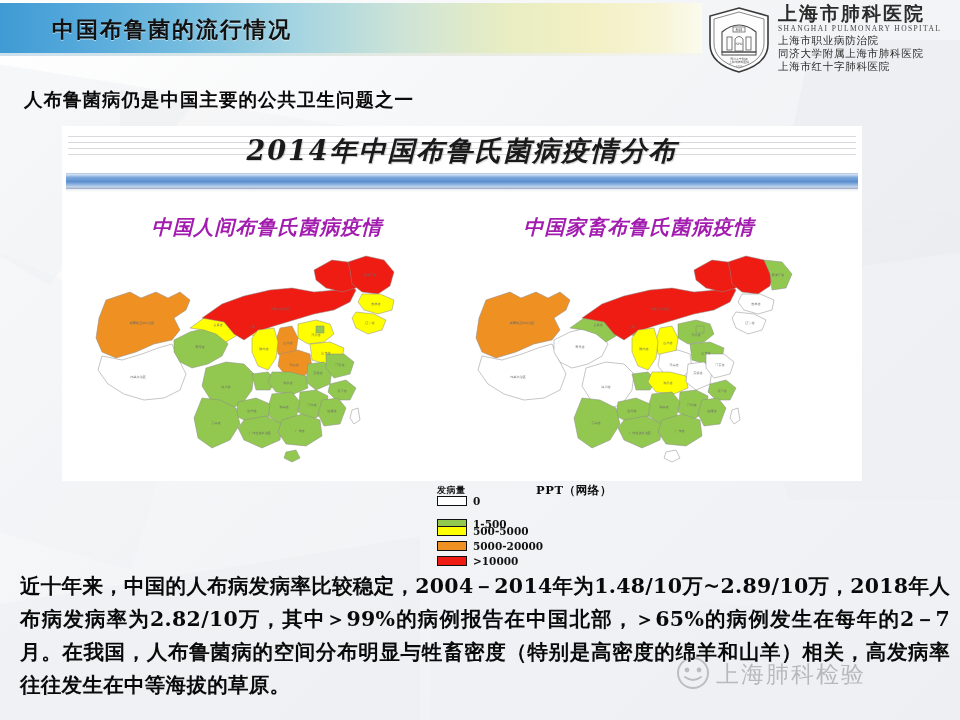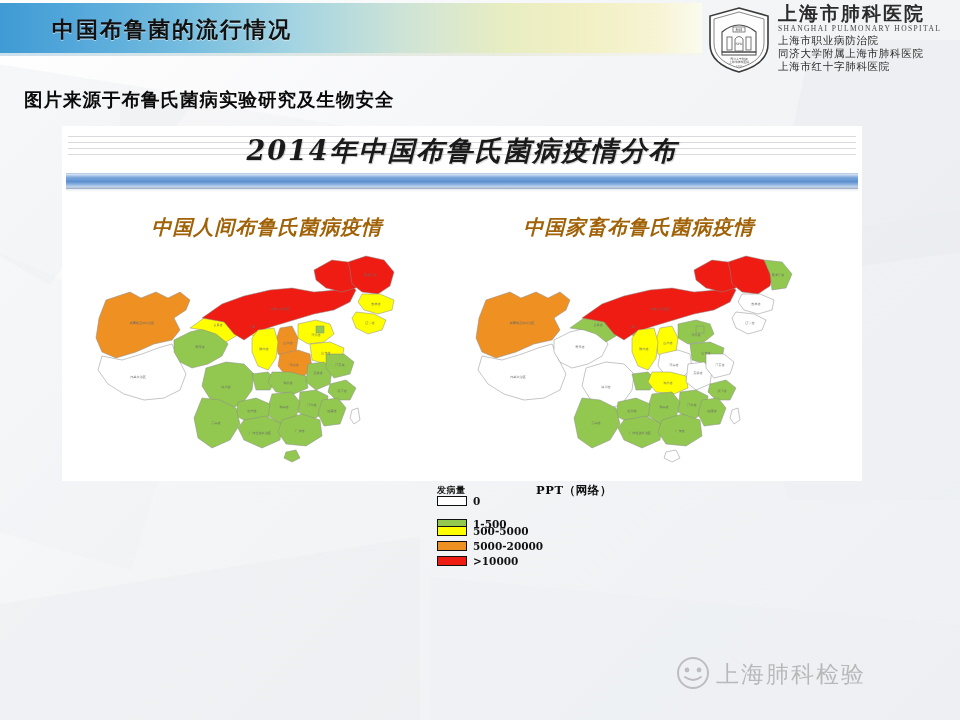--- a/index.html
+++ b/index.html
@@ -90,21 +90,21 @@
     position:absolute;left:4px;top:47px;width:792px;height:14px;
     background:linear-gradient(180deg,#dde8f5 0%,#7ba7da 25%,#5b8fd0 55%,#9dbde4 80%,#dde6f2 100%);
     border-top:1px solid #b9cde6;border-bottom:1px solid #aabfdc;
   }
   #figure-bluebar-shadow{
     position:absolute;left:4px;top:61px;width:792px;height:5px;
     background:linear-gradient(180deg,rgba(120,130,150,.28),rgba(255,255,255,0));
   }
   .map-caption{
     position:absolute;top:86px;height:30px;
-    font-size:20px;font-style:italic;font-weight:600;color:#a16207;
+    font-size:20px;font-style:italic;font-weight:600;color:#a21caf;
     letter-spacing:1px;line-height:30px;text-align:center;
     font-family:"DejaVu Serif","Liberation Serif",serif;
   }
   #caption-left{left:40px;width:330px;}
   #caption-right{left:412px;width:330px;}
 
   .map-wrap{position:absolute;top:122px;width:370px;height:215px;}
   #map-left{left:32px;}
   #map-right{left:412px;}
   .map-wrap svg{width:100%;height:100%;display:block;}
@@ -191,21 +191,21 @@
     </svg>
     <div id="logo-text">
       <div class="logo-line" id="logo-cn-main">上海市肺科医院</div>
       <div class="logo-line" id="logo-en">SHANGHAI PULMONARY HOSPITAL</div>
       <div class="logo-line" id="logo-sub1">上海市职业病防治院</div>
       <div class="logo-line" id="logo-sub2">同济大学附属上海市肺科医院</div>
       <div class="logo-line" id="logo-sub3">上海市红十字肺科医院</div>
     </div>
   </div>
 
-  <div id="subtitle">图片来源于布鲁氏菌病实验研究及生物安全</div>
+  <div id="subtitle">人布鲁菌病仍是中国主要的公共卫生问题之一</div>
 
   <div id="figure-card">
     <div class="hdr-rule" id="hdr-r1"></div>
     <div class="hdr-rule" id="hdr-r2"></div>
     <div class="hdr-rule" id="hdr-r3"></div>
     <div class="hdr-rule" id="hdr-r4"></div>
     <div id="figure-title">2014年中国布鲁氏菌病疫情分布</div>
     <div id="figure-bluebar"></div>
     <div id="figure-bluebar-shadow"></div>
 
@@ -401,20 +401,21 @@
     <div class="legend-row" style="top:71px">
       <span class="legend-swatch" style="background:#ee1c12"></span>
       <span class="legend-label">&gt;10000</span>
     </div>
   </div>
 
   <div id="source-note">
     <div>PPT（网络）</div>
   </div>
 
+  <div id="body-paragraph">近十年来，中国的人布病发病率比较稳定，2004－2014年为1.48/10万~2.89/10万，2018年人布病发病率为2.82/10万，其中＞99%的病例报告在中国北部，＞65%的病例发生在每年的2－7月。在我国，人布鲁菌病的空间分布明显与牲畜密度（特别是高密度的绵羊和山羊）相关，高发病率往往发生在中等海拔的草原。</div>
 
   <div id="watermark">
     <svg id="watermark-mark" viewBox="0 0 34 34">
       <circle cx="17" cy="17" r="15" fill="none" stroke="#4a4a4a" stroke-width="2"></circle>
       <circle cx="11" cy="14" r="2.4" fill="#4a4a4a"></circle>
       <circle cx="23" cy="14" r="2.4" fill="#4a4a4a"></circle>
       <path d="M9 21 Q17 27 25 21" fill="none" stroke="#4a4a4a" stroke-width="2" stroke-linecap="round"></path>
     </svg>
     <div id="watermark-text">上海肺科检验</div>
   </div>

